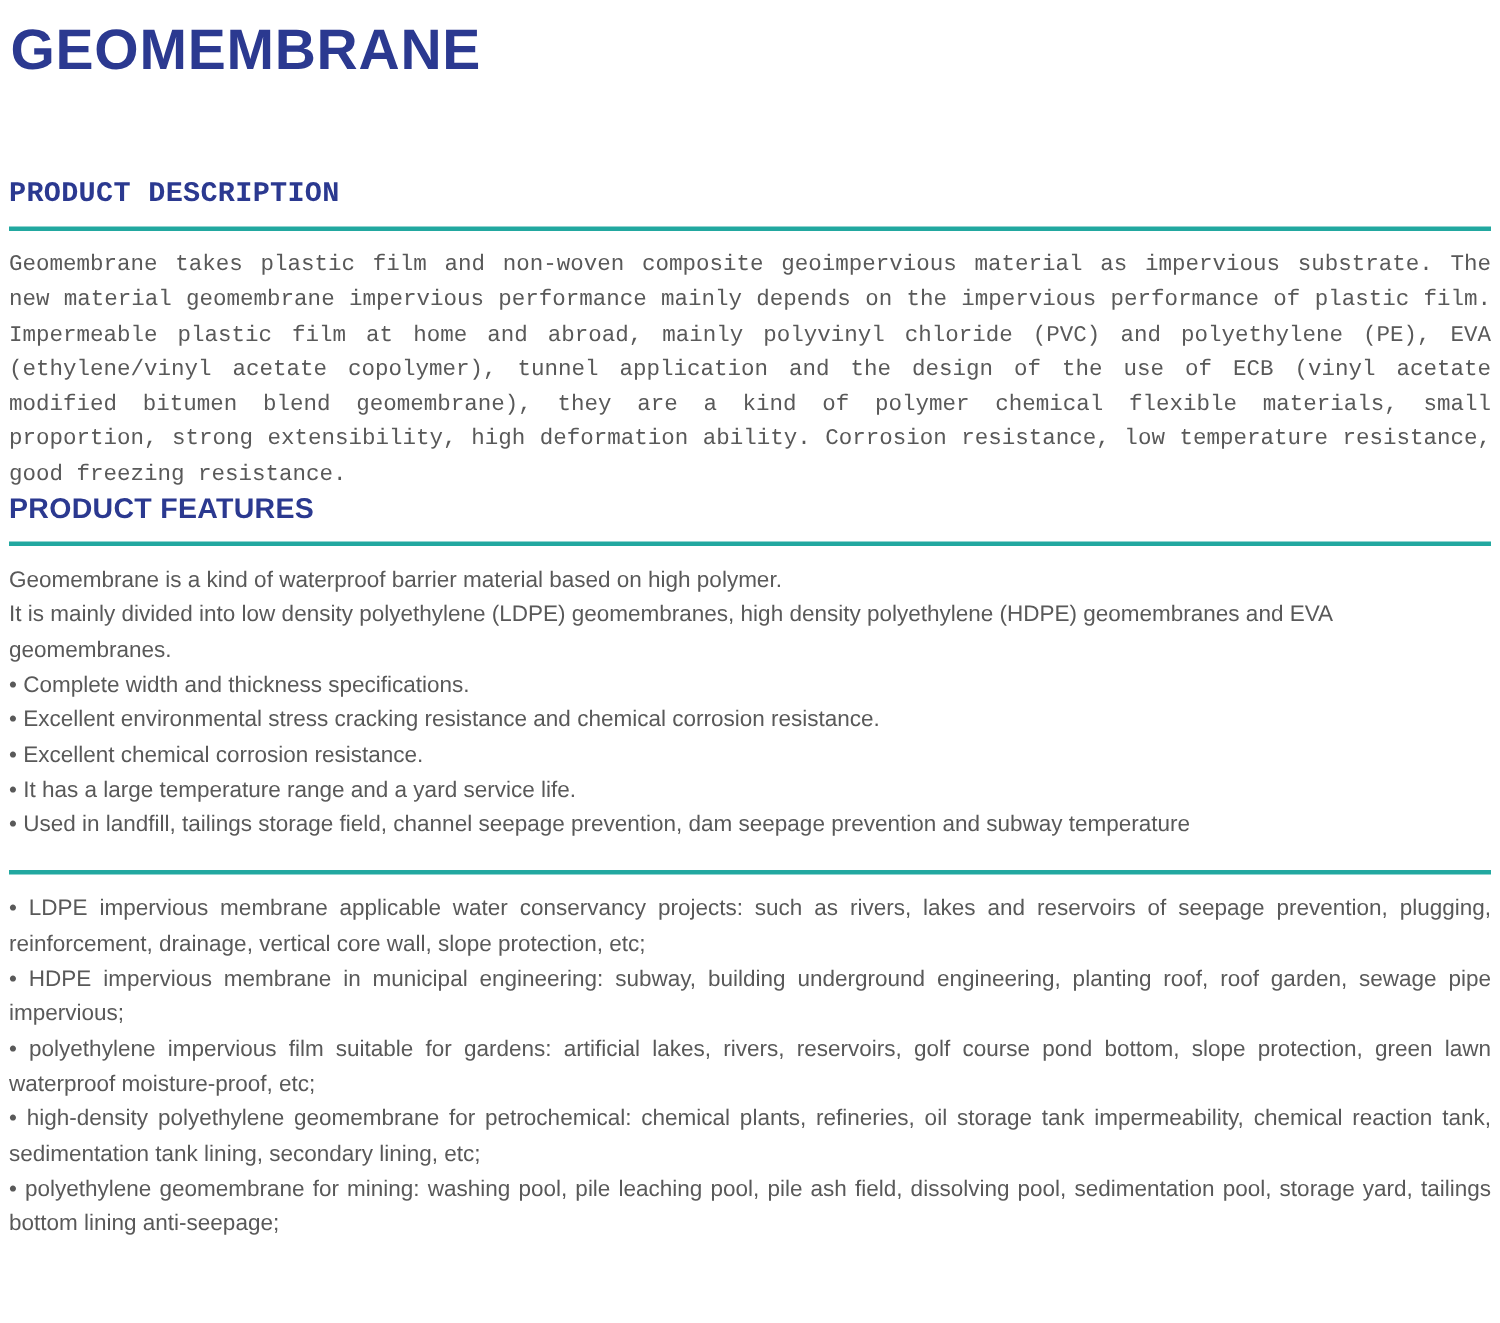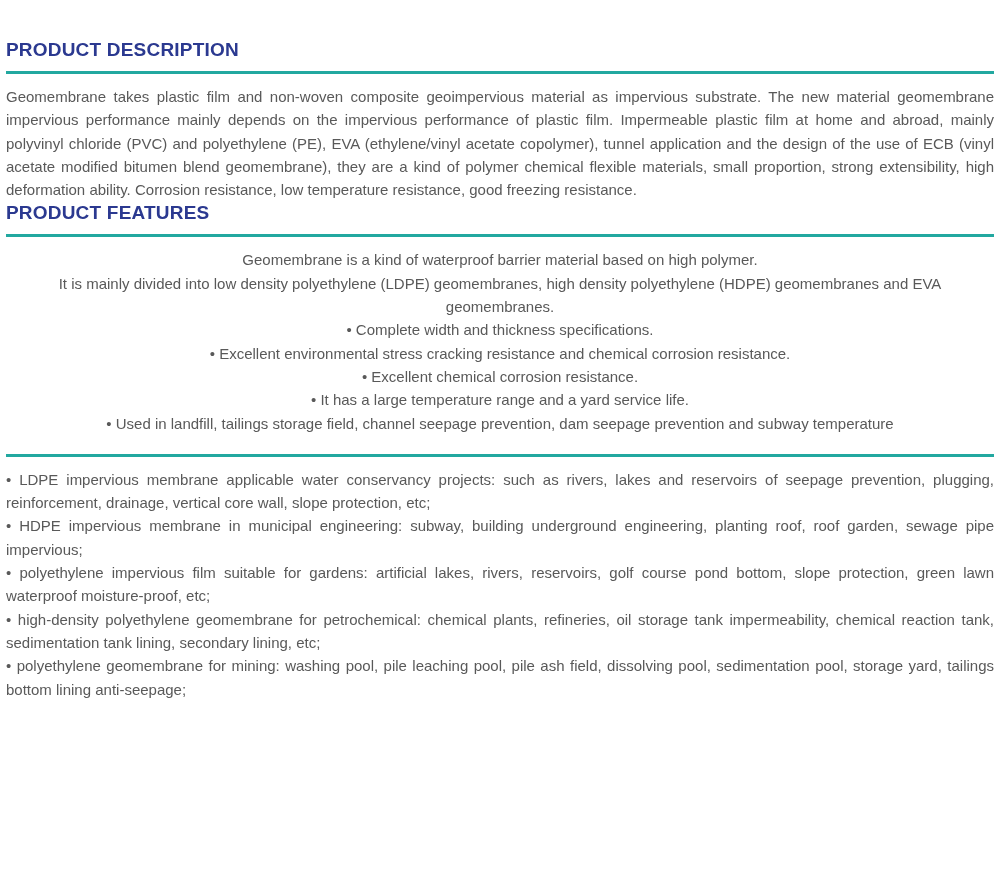--- a/index.html
+++ b/index.html
@@ -37,32 +37,32 @@
     border: none;
     height: 3px;
     background: var(--rule-color, #22A8A0);
     margin: 10px 0 11px 0;
   }
   .body-text {
     color: var(--body-text-color, #595959);
     font-size: 15px;
     line-height: 23.3px;
     margin: 0;
-    text-align: center;
   }
   .justify { text-align: justify; }
-  .sec-desc { margin-top: 38px; }
+  .sec-desc { margin-top: 62px; font-family: Liberation Mono, monospace; }
   .sec-feat { }
   .sec-app  { margin-top: 19px; }
 </style>
 </head>
 <body>
 
 <div class="page">
 
+  <h1 class="page-title">GEOMEMBRANE</h1>
 
   <section class="section sec-desc">
     <h2>PRODUCT DESCRIPTION</h2>
     <hr class="rule">
     <p class="body-text justify">Geomembrane takes plastic film and non-woven composite geoimpervious material as impervious substrate. The new material geomembrane impervious performance mainly depends on the impervious performance of plastic film. Impermeable plastic film at home and abroad, mainly polyvinyl chloride (PVC) and polyethylene (PE), EVA (ethylene/vinyl acetate copolymer), tunnel application and the design of the use of ECB (vinyl acetate modified bitumen blend geomembrane), they are a kind of polymer chemical flexible materials, small proportion, strong extensibility, high deformation ability. Corrosion resistance, low temperature resistance, good freezing resistance.</p>
   </section>
 
   <section class="section sec-feat">
     <h2>PRODUCT FEATURES</h2>
     <hr class="rule">

